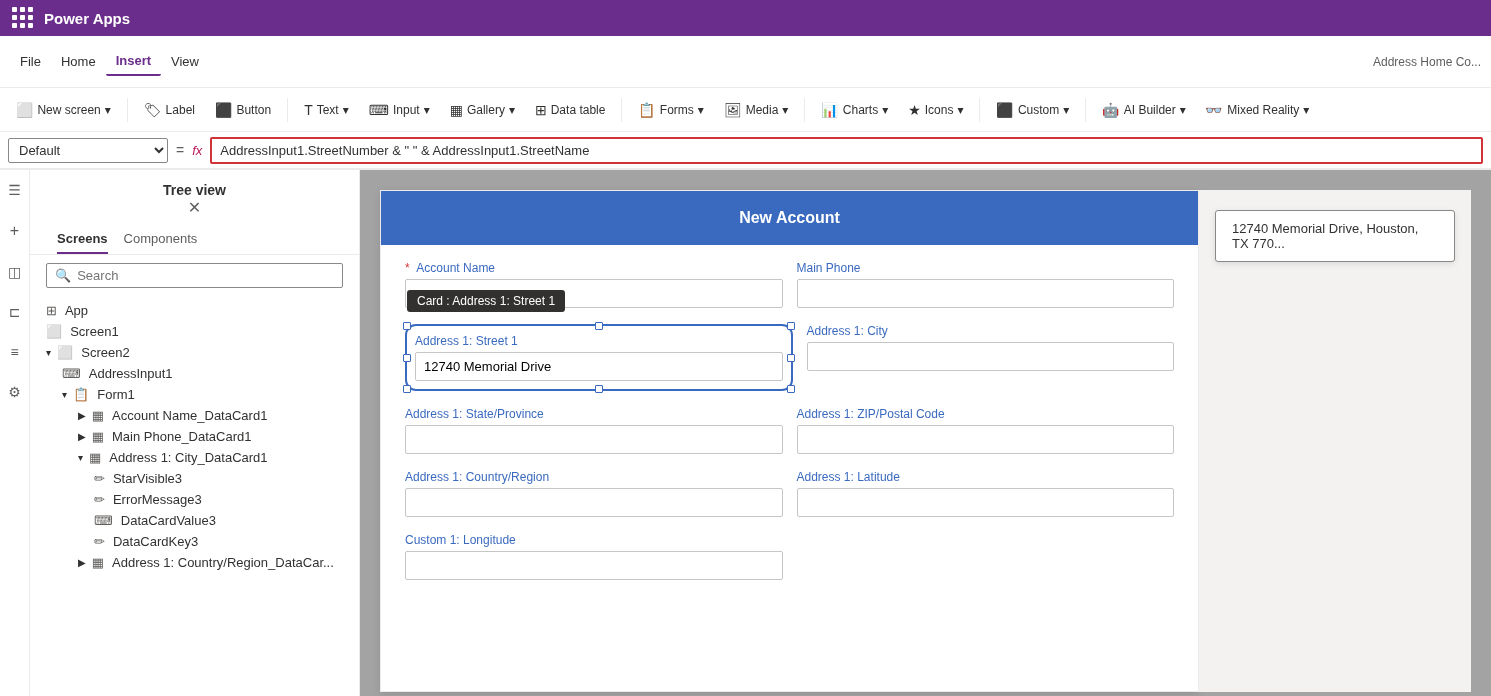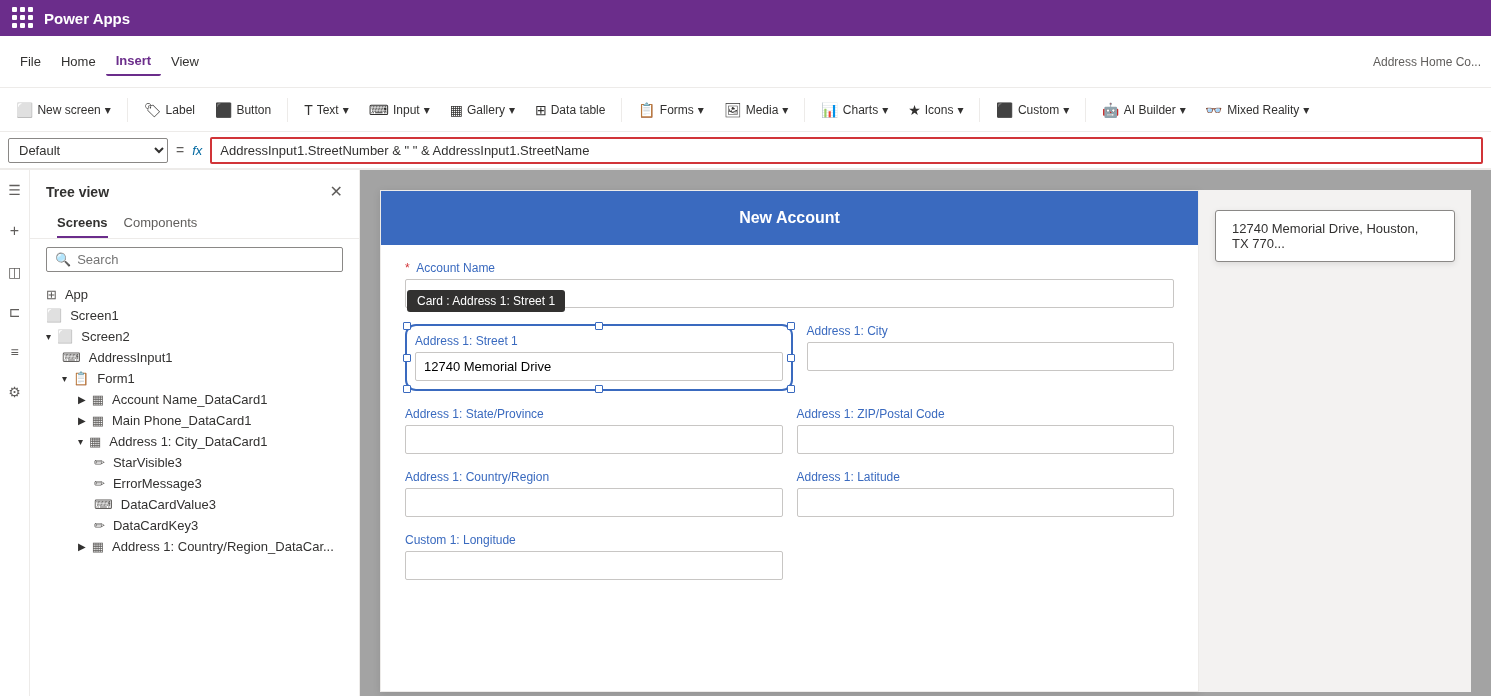--- a/index.html
+++ b/index.html
@@ -80,21 +80,21 @@
     #formula-bar .selector {
       width: 160px;
       border: 1px solid #8a8886;
       border-radius: 2px;
       padding: 3px 6px;
       font-size: 13px;
       color: #323130;
       background: white;
     }
     #formula-bar .equals { font-size: 14px; color: #605e5c; }
-    #formula-bar .fx { font-size: 13px; color: #0369a1; font-style: italic; }
+    #formula-bar .fx { font-size: 13px; color: #be185d; font-style: italic; }
     #formula-bar .formula-input {
       flex: 1;
       border: 2px solid #d13438;
       border-radius: 2px;
       padding: 4px 8px;
       font-size: 13px;
       color: #323130;
       background: white;
     }
 
@@ -111,20 +111,21 @@
       border-right: 1px solid #edebe9;
       display: flex;
       flex-direction: column;
       overflow: hidden;
     }
     #sidebar-header {
       display: flex;
       align-items: center;
       justify-content: space-between;
       padding: 12px 16px 8px;
+      flex-direction: column;
     }
     #sidebar-header .title { font-size: 14px; font-weight: 600; color: #323130; }
     #sidebar-header .close-btn { cursor: pointer; color: #605e5c; font-size: 16px; }
     #sidebar-tabs {
       display: flex;
       padding: 0 16px;
       border-bottom: 1px solid #edebe9;
       gap: 16px;
     }
     .sidebar-tab {
@@ -491,20 +492,24 @@
       <div id="form-body">
 
         <div class="form-row">
           <div class="form-field">
             <div class="field-label">
               <span class="required">*</span>
               <span>Account Name</span>
             </div>
             <input class="field-input" type="text" style="">
           </div>
+          <div class="form-field">
+            <div class="field-label">Main Phone</div>
+            <input class="field-input" type="text" style="">
+          </div>
         </div>
 
         <div class="form-row" style="position:relative;">
           <div class="form-field address-card-selected" style="position:relative;">
             <div class="address-card-tooltip">Card : Address 1: Street 1</div>
             <div class="handle tl"></div>
             <div class="handle tm"></div>
             <div class="handle tr"></div>
             <div class="handle ml"></div>
             <div class="handle mr"></div>

